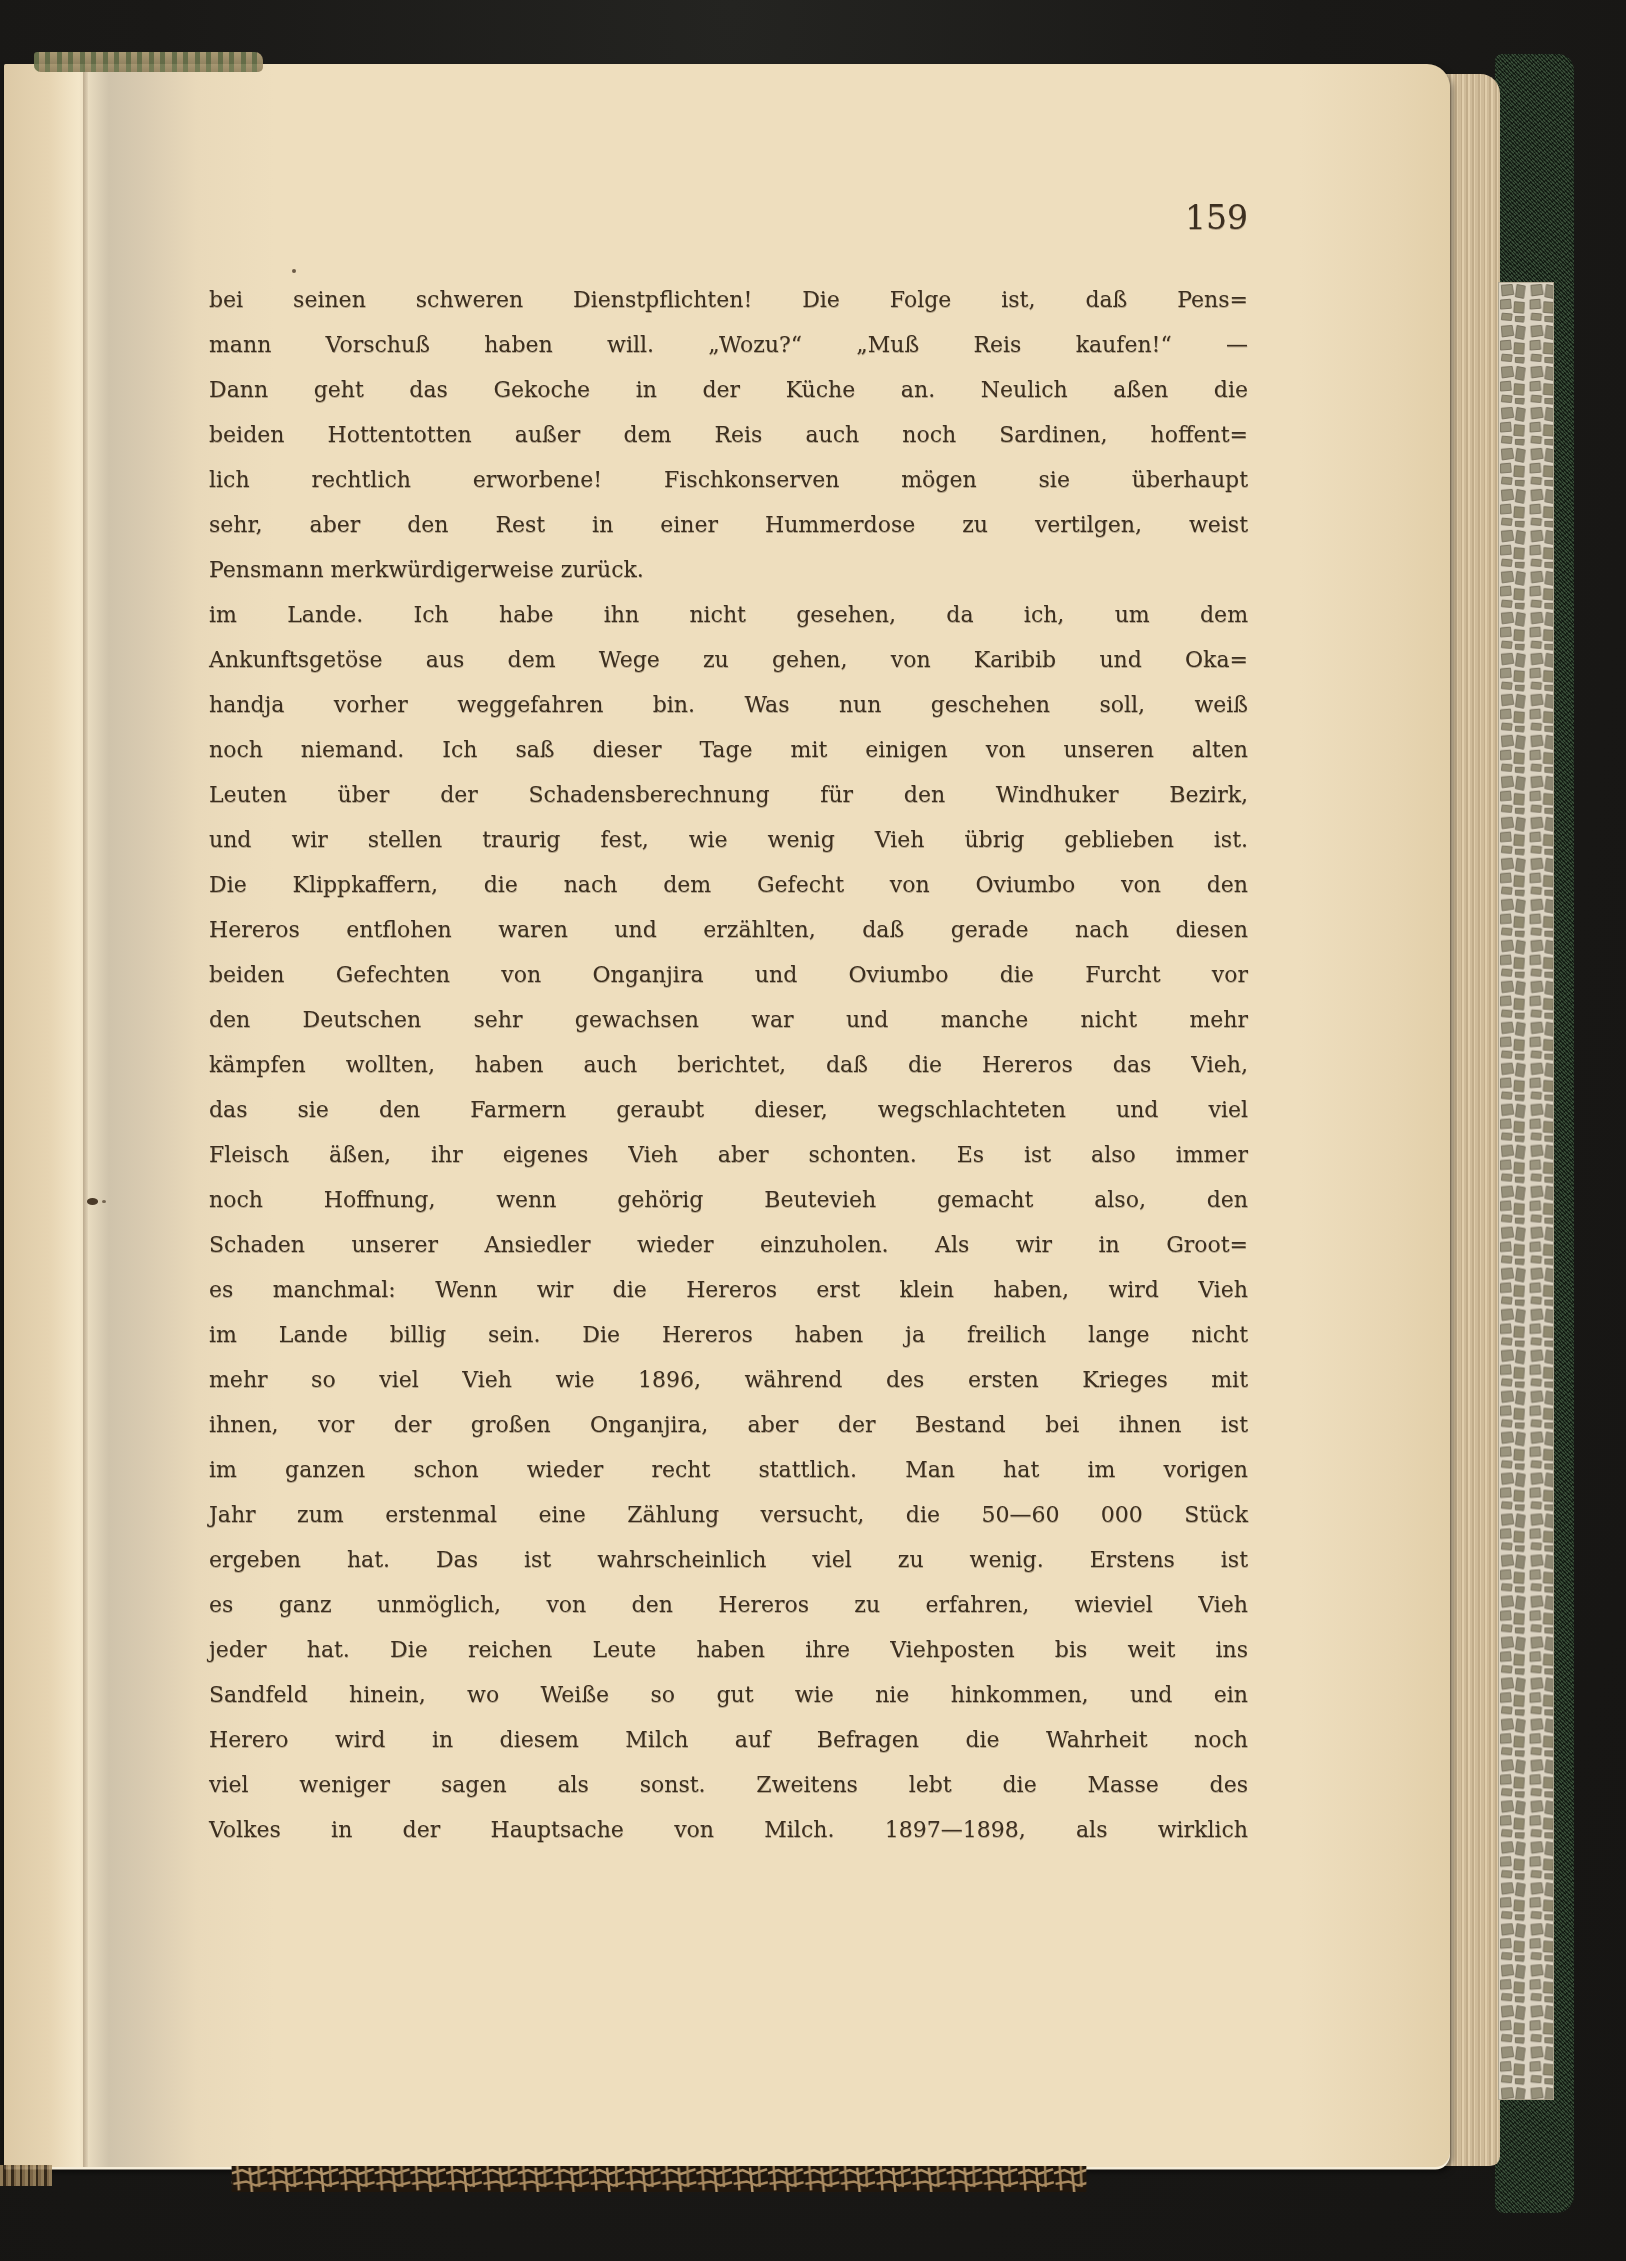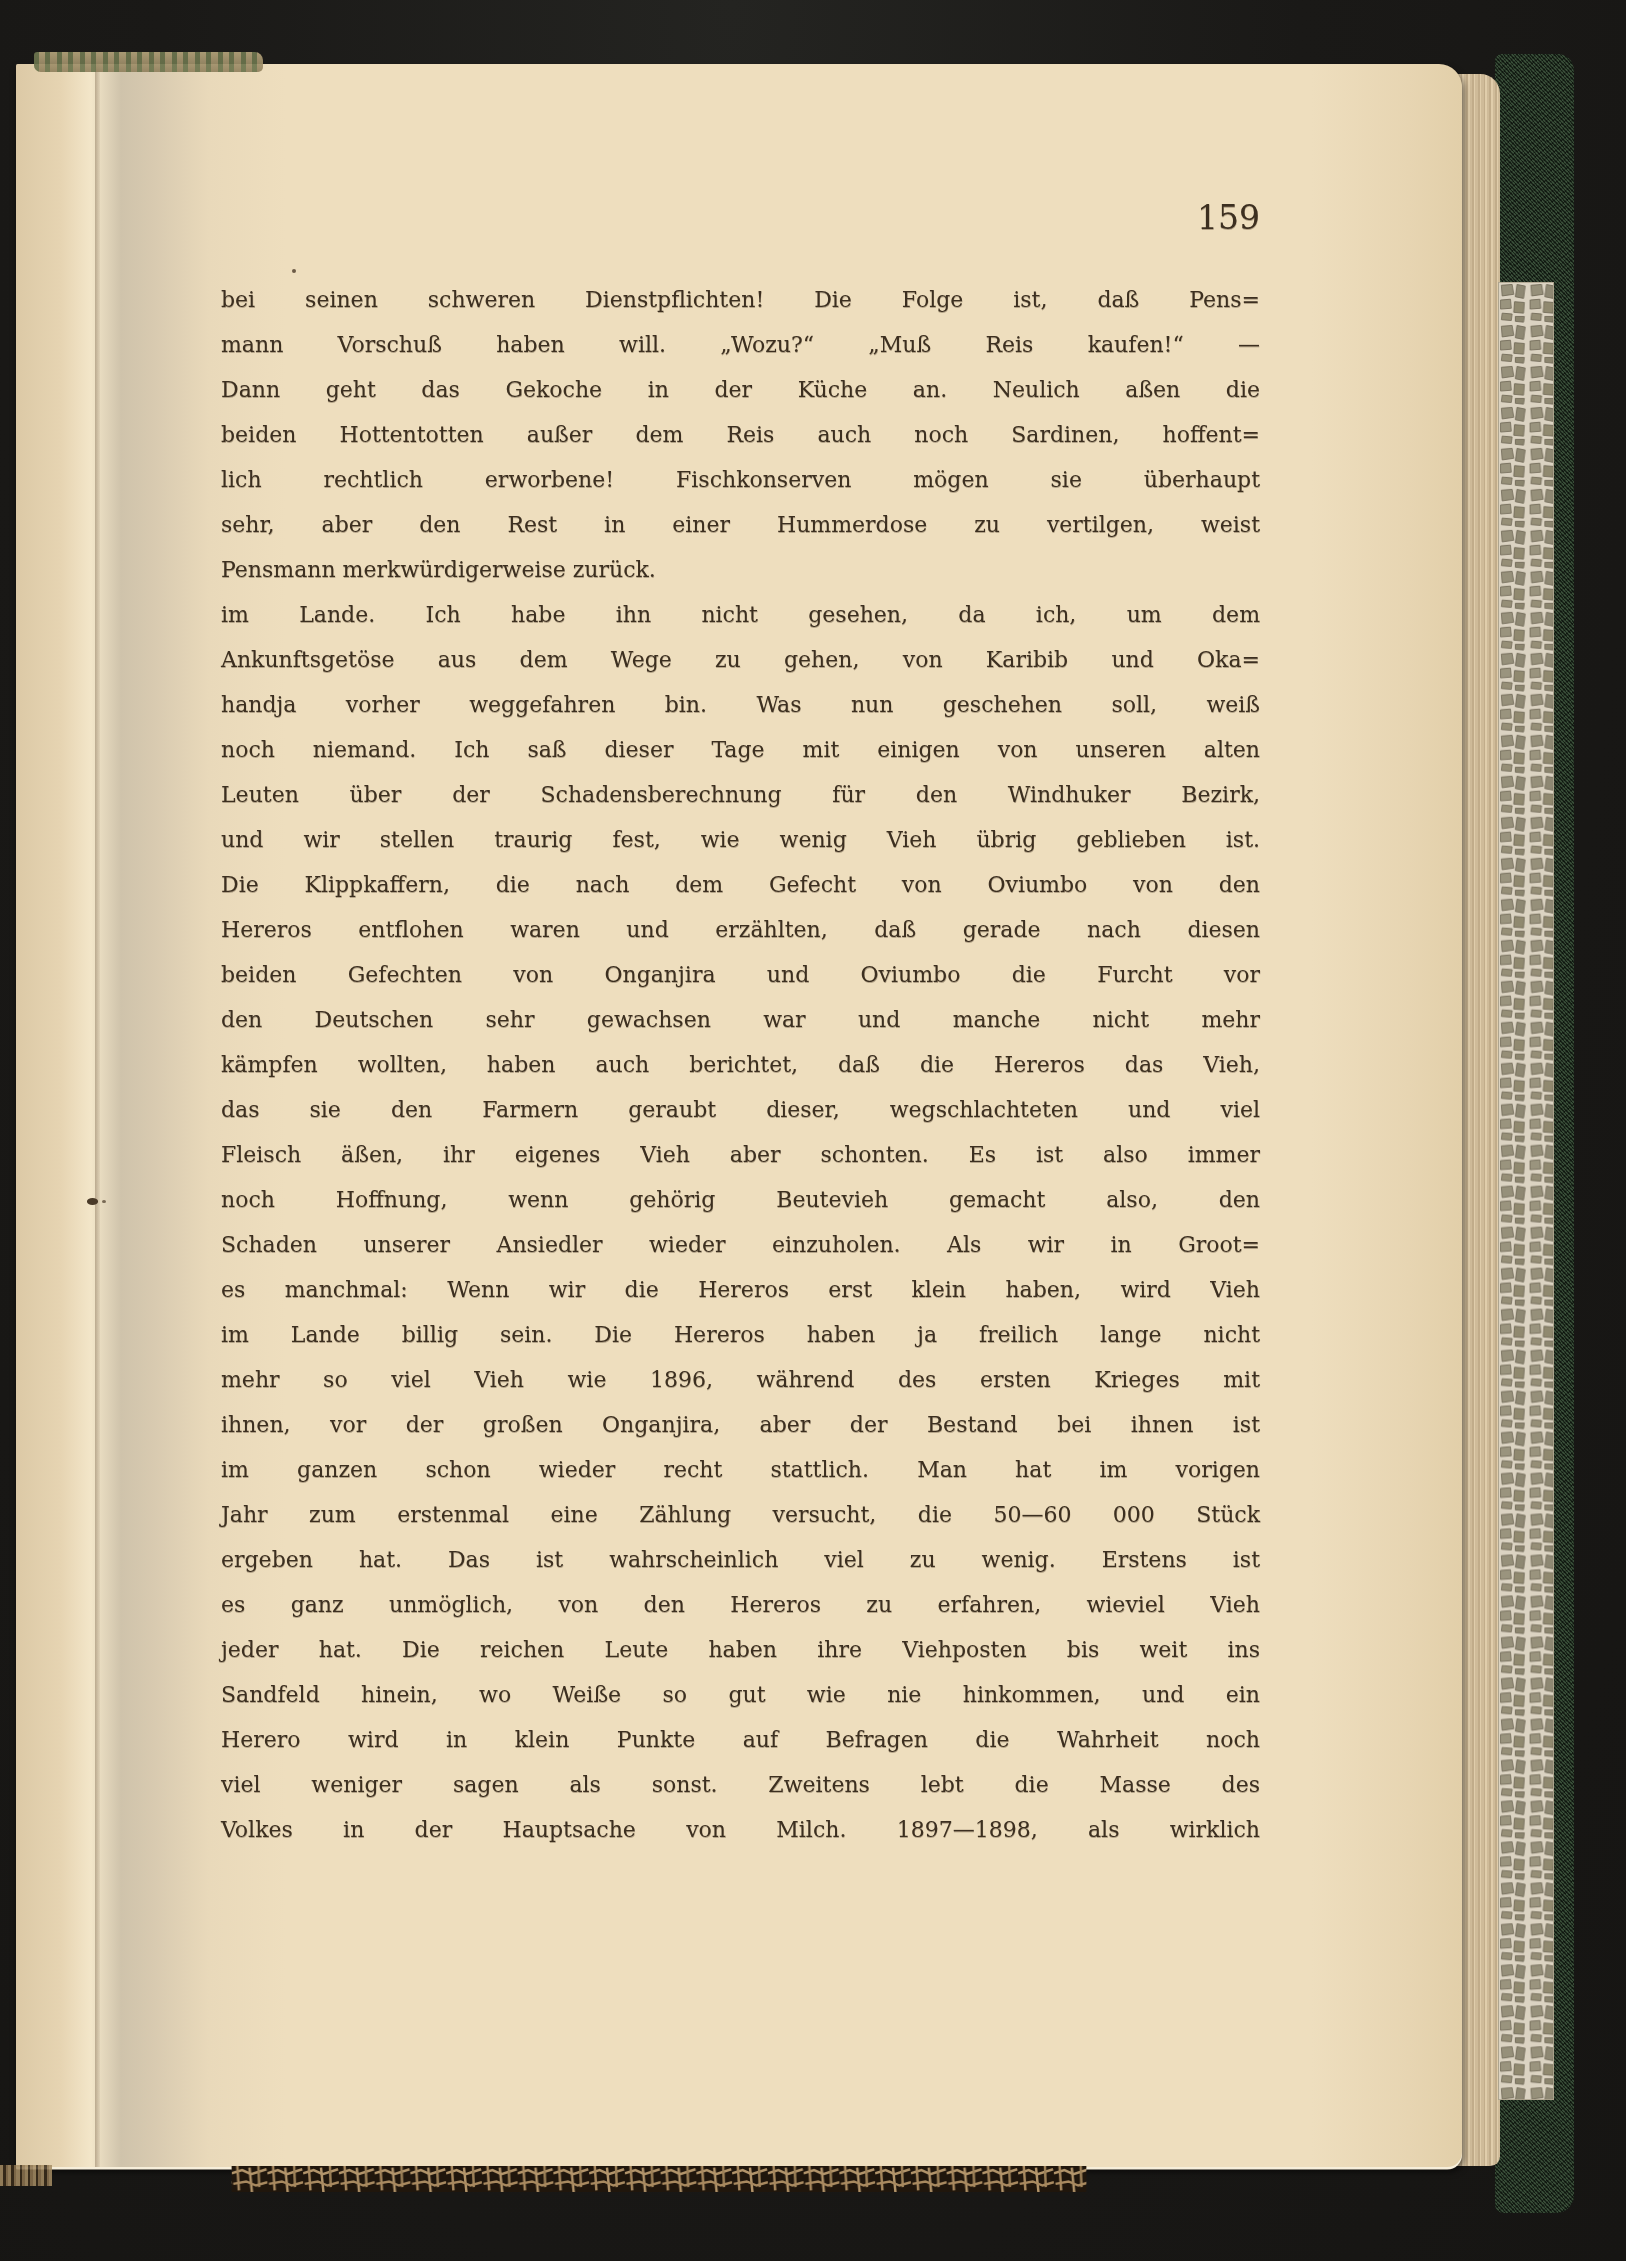--- a/index.html
+++ b/index.html
@@ -20,21 +20,21 @@
   .fore-edge{
     position:absolute;left:1438px;top:74px;width:62px;height:2092px;
     background-color:#d7c4a3;
     background-image:
       repeating-linear-gradient(90deg, #c1ac8a 0 1.6px, #e0cdab 1.6px 3.3px, #cfbb99 3.3px 5.7px),
       linear-gradient(180deg, rgba(255,255,255,.25) 0 24.6px, rgba(0,0,0,0) 49px, rgba(110,85,55,.25) 100%);
     border-radius:0 19.7px 9.8px 0;
     box-shadow:inset 2.5px 0 0 #f3ead6;
   }
   .book-page{
-    position:absolute;left:16px;top:64px;width:1446px;height:2103px;
+    position:absolute;left:4px;top:64px;width:1446px;height:2103px;
     background-color:#eedebe;
     background-image:
       linear-gradient(90deg, #dcc9a6 0px, #e6d4b2 45px, #f3e6c9 75px, #cfc3ab 105px, #d8cab0 138px, #e9d9ba 193px, #eedebe 270px, #eedebe 1295px, #e7d5b2 1393px, #e2cfa9 1446px),
       linear-gradient(180deg, rgba(150,120,80,.18) 0 4.9px, rgba(0,0,0,0) 34px),
       linear-gradient(0deg, rgba(150,120,80,.14) 0 4.1px, rgba(0,0,0,0) 29.5px);
     border-radius:1.6px 23px 14.8px 1.6px;
     box-shadow:0 2.5px 0 #f6eeda, 1.6px 4.1px 6.6px rgba(0,0,0,.55);
   }
   .gutter-crease{
     position:absolute;left:79px;top:0;width:4.9px;height:100%;
@@ -133,21 +133,21 @@
       <div class="line">es manchmal: Wenn wir die Hereros erst klein haben, wird Vieh</div>
       <div class="line">im Lande billig sein. Die Hereros haben ja freilich lange nicht</div>
       <div class="line">mehr so viel Vieh wie 1896, während des ersten Krieges mit</div>
       <div class="line">ihnen, vor der großen Onganjira, aber der Bestand bei ihnen ist</div>
       <div class="line">im ganzen schon wieder recht stattlich. Man hat im vorigen</div>
       <div class="line">Jahr zum erstenmal eine Zählung versucht, die 50—60 000 Stück</div>
       <div class="line">ergeben hat. Das ist wahrscheinlich viel zu wenig. Erstens ist</div>
       <div class="line">es ganz unmöglich, von den Hereros zu erfahren, wieviel Vieh</div>
       <div class="line">jeder hat. Die reichen Leute haben ihre Viehposten bis weit ins</div>
       <div class="line">Sandfeld hinein, wo Weiße so gut wie nie hinkommen, und ein</div>
-      <div class="line">Herero wird in klein Punkte auf Befragen die Wahrheit noch</div>
+      <div class="line">Herero wird in diesem Milch auf Befragen die Wahrheit noch</div>
       <div class="line">viel weniger sagen als sonst. Zweitens lebt die Masse des</div>
       <div class="line">Volkes in der Hauptsache von Milch. 1897—1898, als wirklich</div>
     </div>
 </div>
 
 <div class="headband-debris"></div>
 
 <div class="bottom-band">
   <svg width="862" height="26" xmlns="http://www.w3.org/2000/svg" aria-hidden="true" viewBox="0 0 1052 32">
     <defs>

